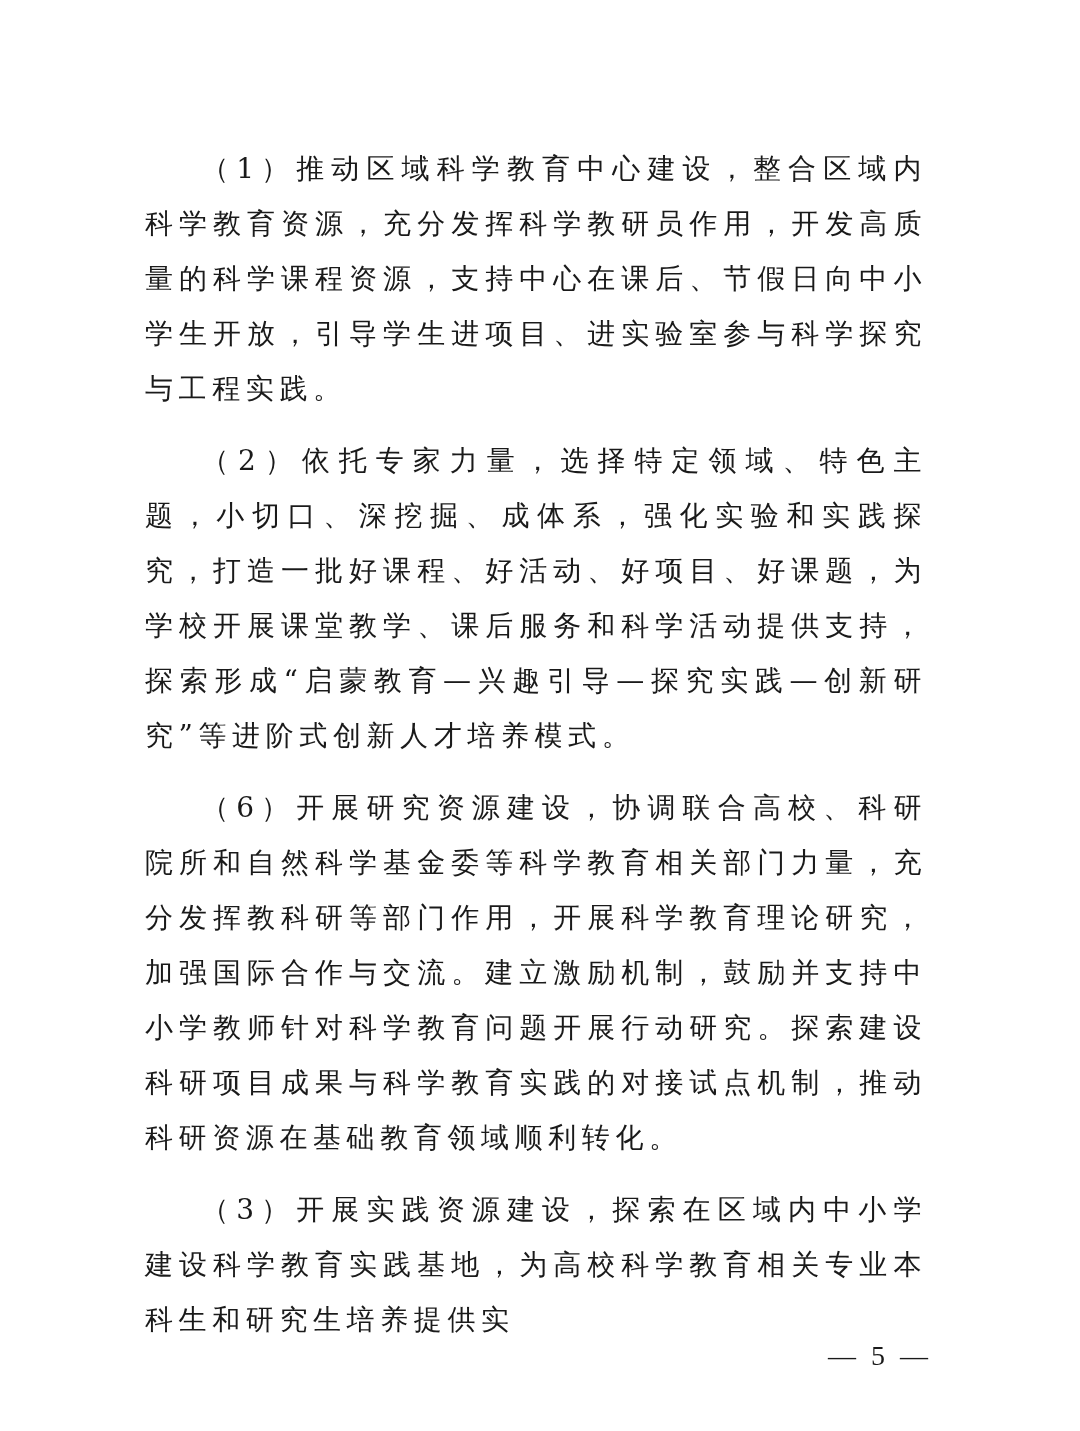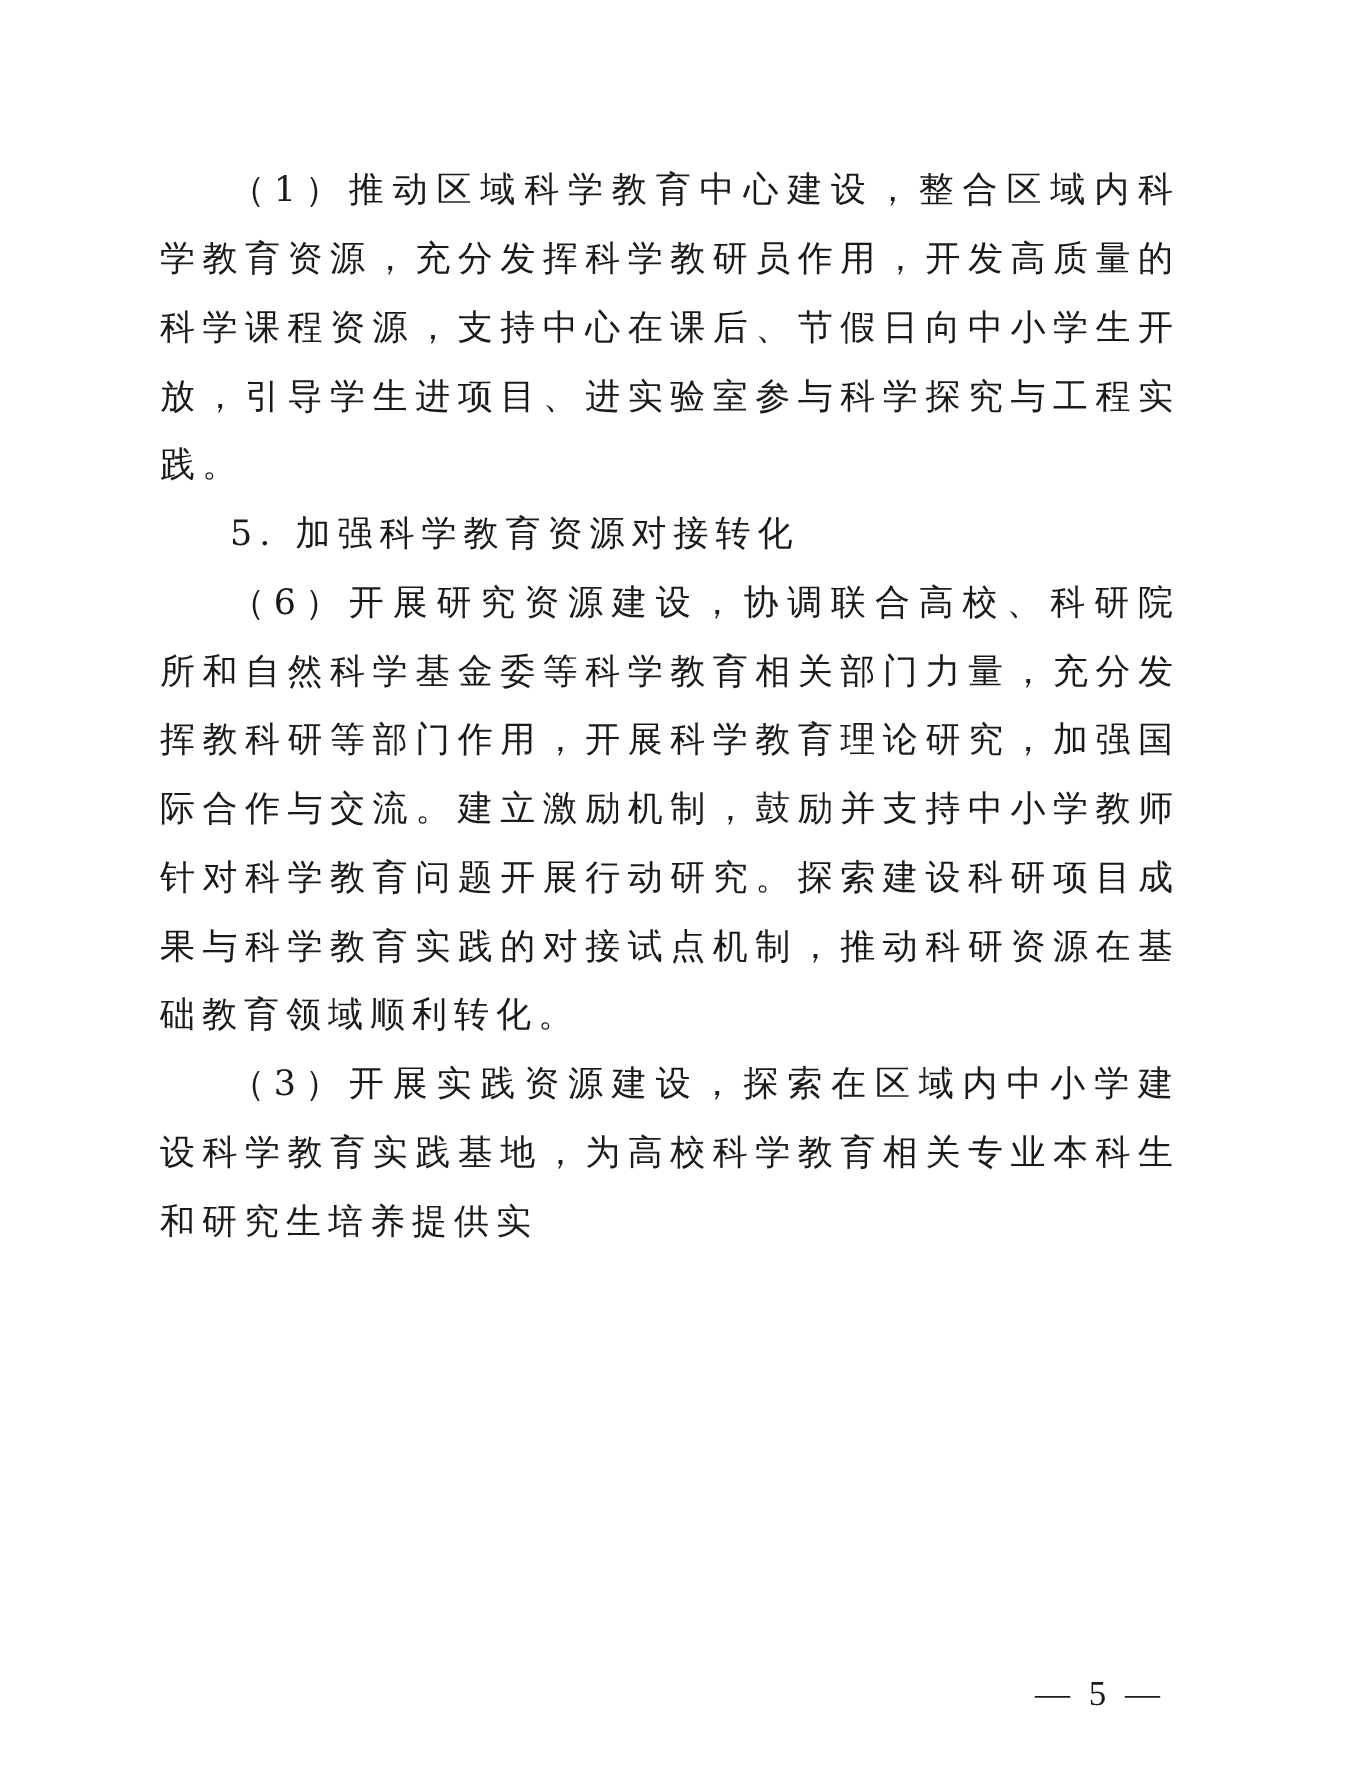--- a/index.html
+++ b/index.html
@@ -15,21 +15,21 @@
       color: #1a1a1a;
       font-family: "DejaVu Serif", "Liberation Serif", serif;
     }
     .page {
       position: absolute;
       left: 128px;
       top: 124px;
       width: 816px;
     }
     .para {
-      margin: 0;
+      margin: 17px;
     }
     .para-text {
       display: block;
       font-size: 28px;
       line-height: 55px;
       text-indent: 56px;
       text-align: justify;
       text-align-last: left;
       letter-spacing: 5.6px;
       word-break: break-all;
@@ -48,22 +48,22 @@
       letter-spacing: 4px;
     }
   </style>
 </head>
 <body>
 
 <div class="page">
   <p class="para">
     <span class="para-text">（1）推动区域科学教育中心建设，整合区域内科学教育资源，充分发挥科学教研员作用，开发高质量的科学课程资源，支持中心在课后、节假日向中小学生开放，引导学生进项目、进实验室参与科学探究与工程实践。</span>
   </p>
-  <p class="para heading">
-    <span class="para-text">5. 加强科学教育资源对接转化</span>
+  <p class="para">
+    <span class="para-text">（2）依托专家力量，选择特定领域、特色主题，小切口、深挖掘、成体系，强化实验和实践探究，打造一批好课程、好活动、好项目、好课题，为学校开展课堂教学、课后服务和科学活动提供支持，探索形成“启蒙教育—兴趣引导—探究实践—创新研究”等进阶式创新人才培养模式。</span>
   </p>
   <p class="para">
     <span class="para-text">（6）开展研究资源建设，协调联合高校、科研院所和自然科学基金委等科学教育相关部门力量，充分发挥教科研等部门作用，开展科学教育理论研究，加强国际合作与交流。建立激励机制，鼓励并支持中小学教师针对科学教育问题开展行动研究。探索建设科研项目成果与科学教育实践的对接试点机制，推动科研资源在基础教育领域顺利转化。</span>
   </p>
   <p class="para">
     <span class="para-text">（3）开展实践资源建设，探索在区域内中小学建设科学教育实践基地，为高校科学教育相关专业本科生和研究生培养提供实</span>
   </p>
 </div>
 
 <div class="page-number">— 5 —</div>

